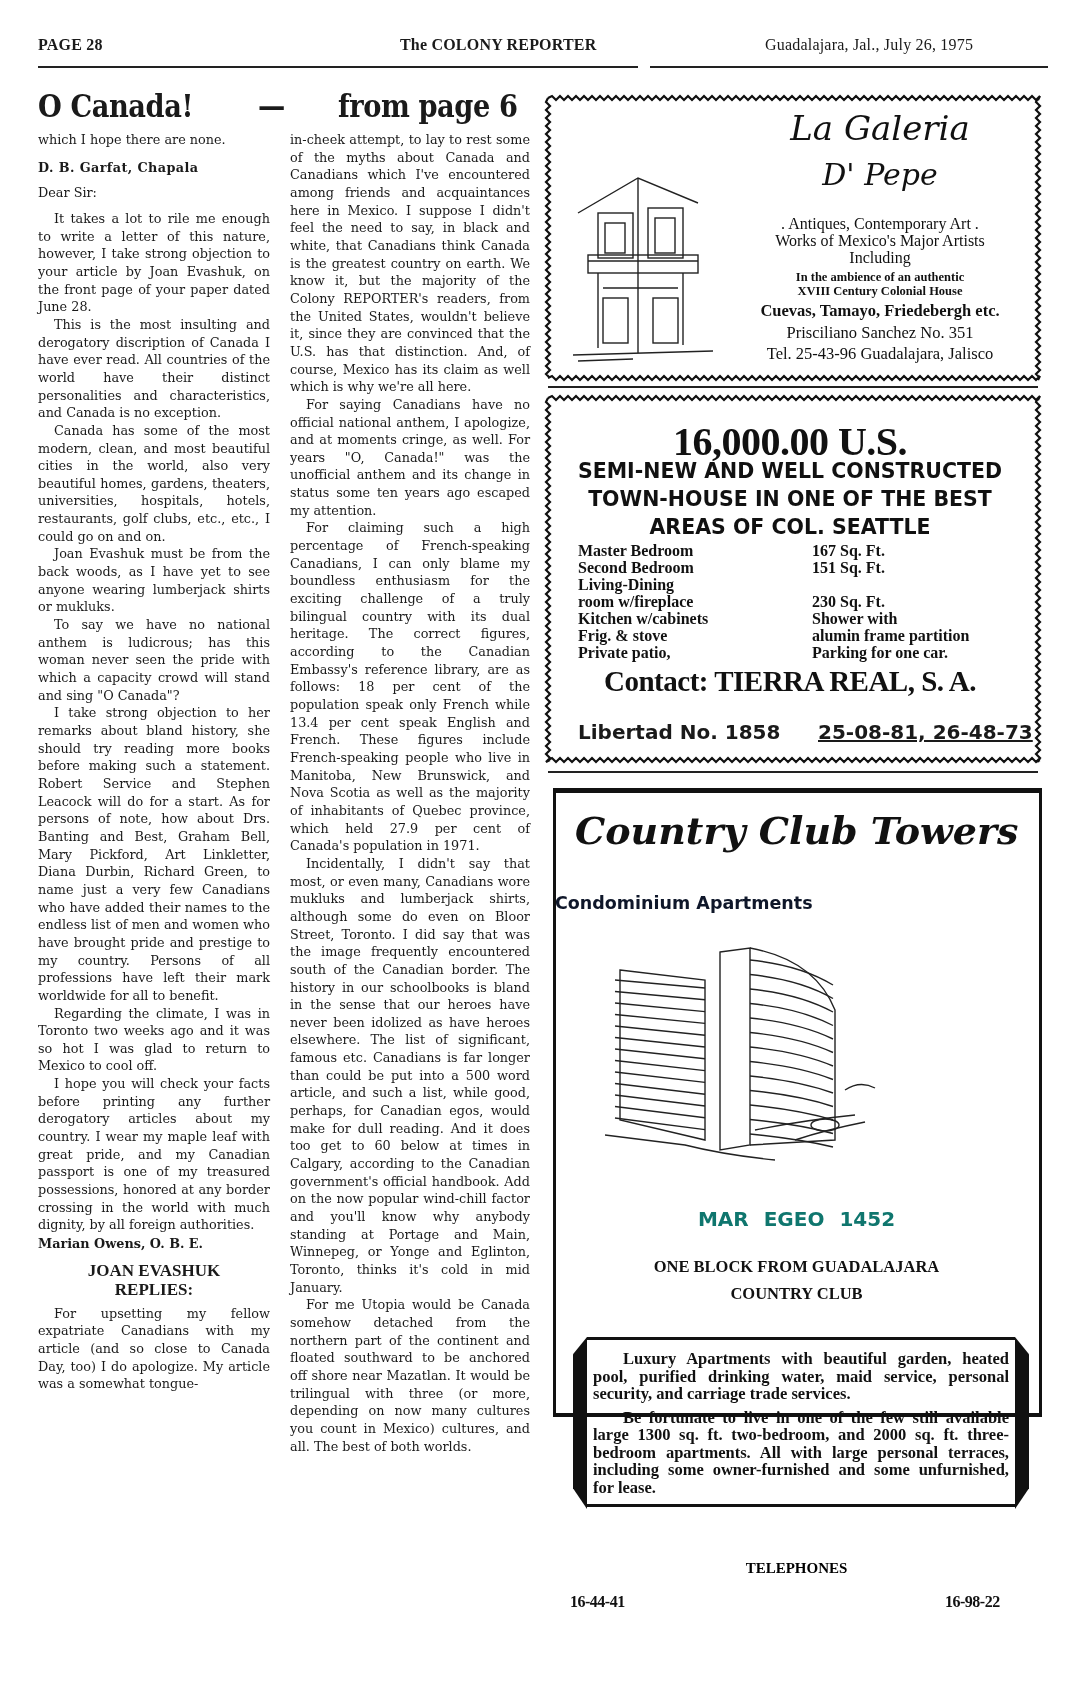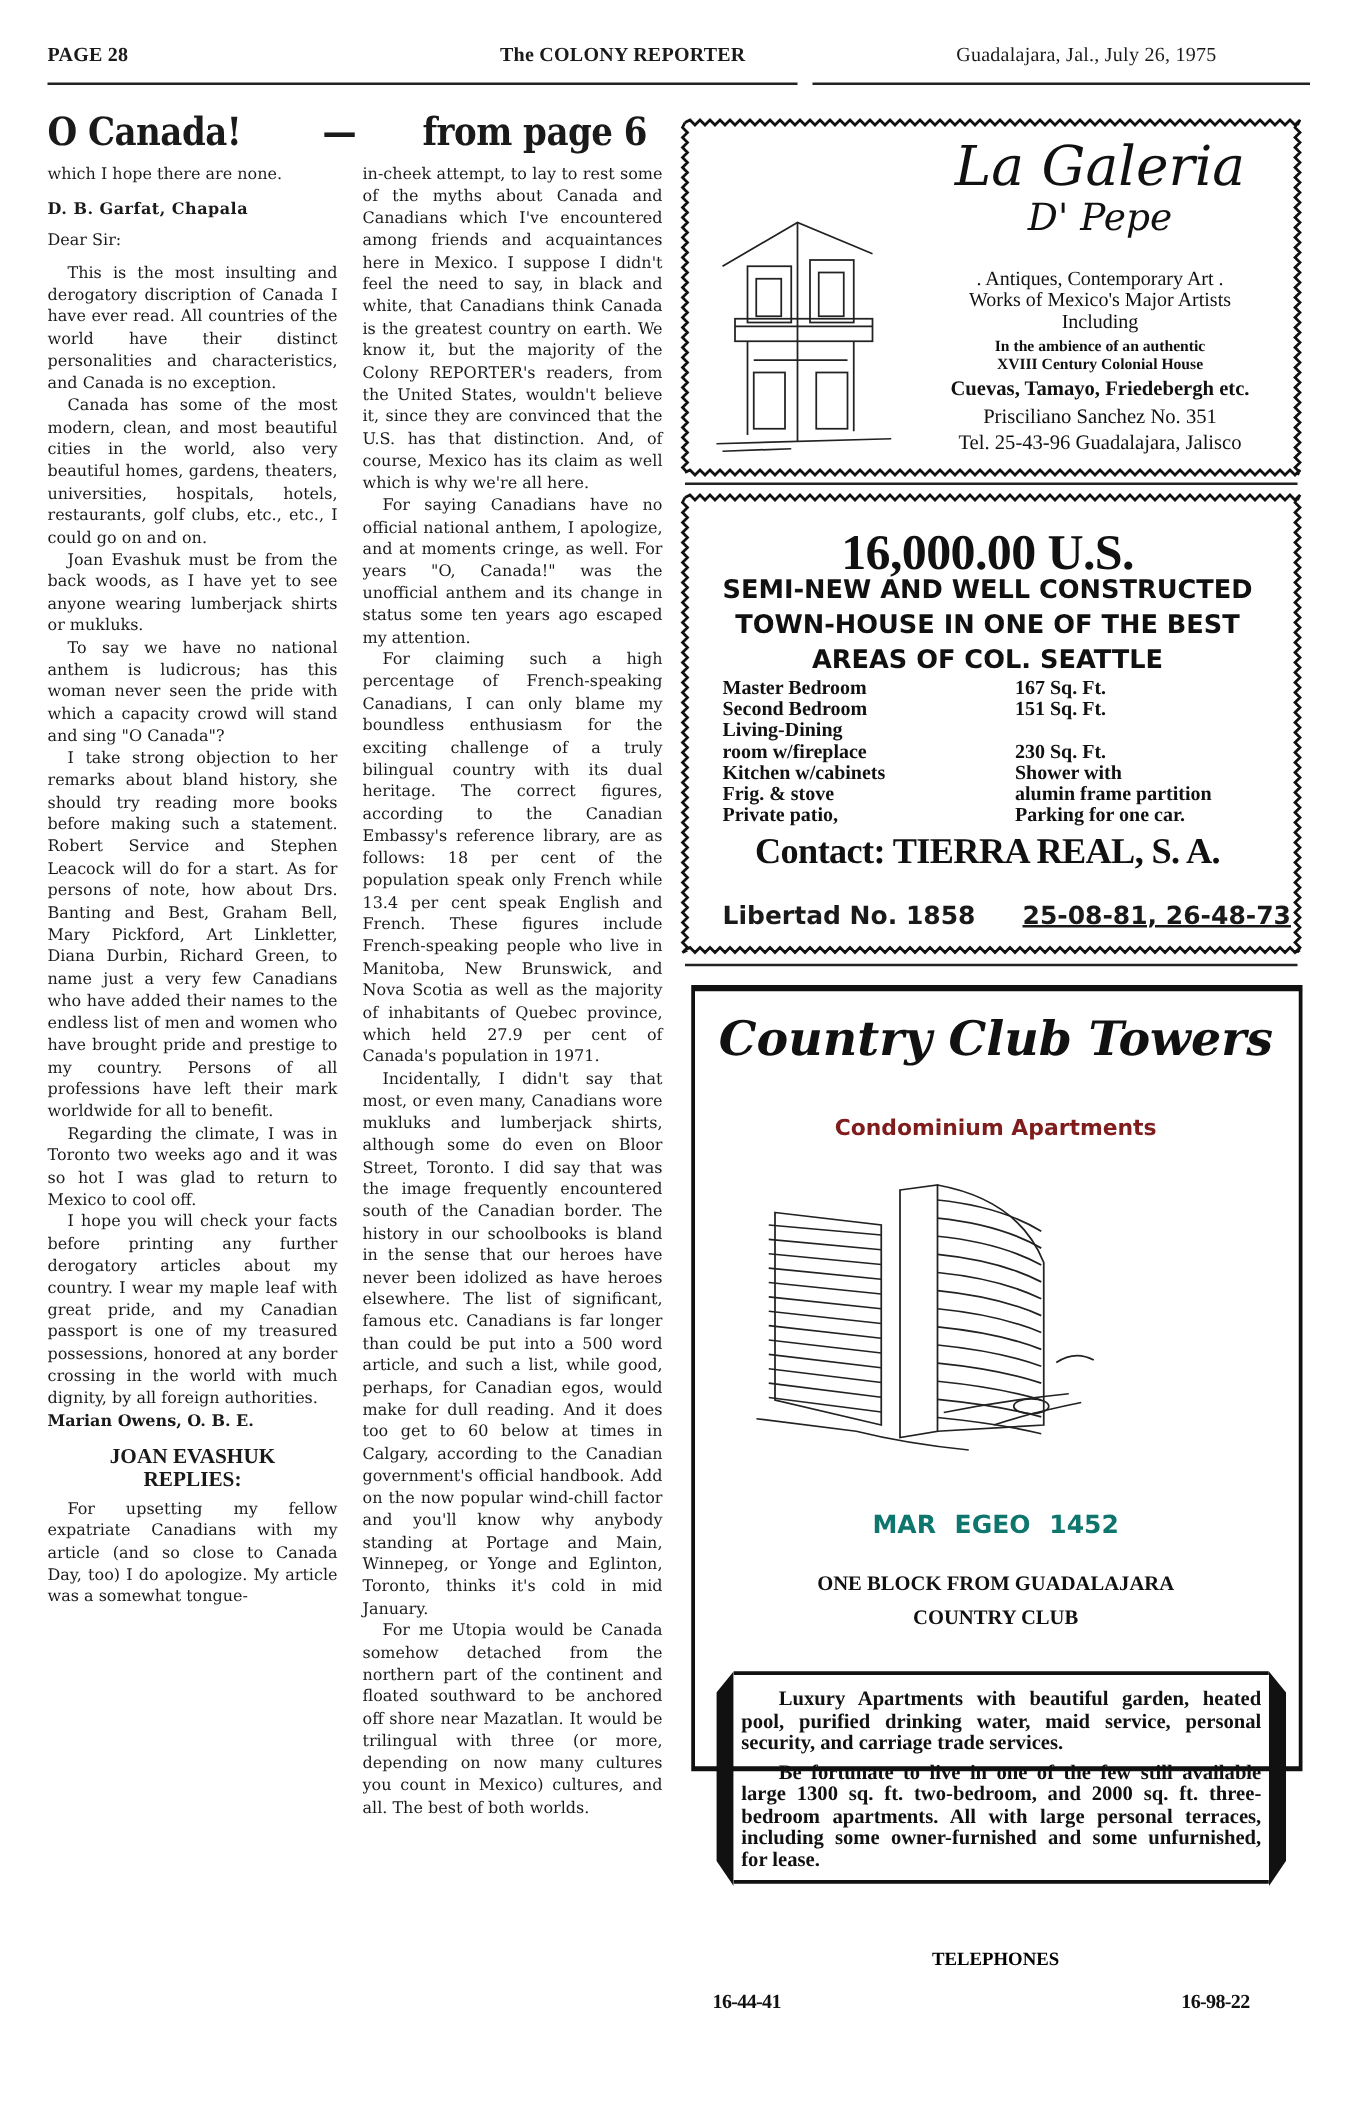--- a/index.html
+++ b/index.html
@@ -49,20 +49,21 @@
 <div class="rule" style="left:650px; top:66px; width:398px;"></div>
 
 <div class="abs headline" style="left:38px;">O Canada!</div>
 <div class="abs headline" style="left:258px;">—</div>
 <div class="abs headline" style="left:338px;">from page 6</div>
 
 <div class="col" id="col1">
   <p class="noi">which I hope there are none.</p>
   <p class="byline">D. B. Garfat, Chapala</p>
   <p class="salute">Dear Sir:</p>
+  <p>It takes a lot to rile me enough to write a letter of this nature, however, I take strong objection to your article by Joan Evashuk, on the front page of your paper dated June 28.</p>
   <p>This is the most insulting and derogatory discription of Canada I have ever read. All countries of the world have their distinct personalities and characteristics, and Canada is no exception.</p>
   <p>Canada has some of the most modern, clean, and most beautiful cities in the world, also very beautiful homes, gardens, theaters, universities, hospitals, hotels, restaurants, golf clubs, etc., etc., I could go on and on.</p>
   <p>Joan Evashuk must be from the back woods, as I have yet to see anyone wearing lumberjack shirts or mukluks.</p>
   <p>To say we have no national anthem is ludicrous; has this woman never seen the pride with which a capacity crowd will stand and sing "O Canada"?</p>
   <p>I take strong objection to her remarks about bland history, she should try reading more books before making such a statement. Robert Service and Stephen Leacock will do for a start. As for persons of note, how about Drs. Banting and Best, Graham Bell, Mary Pickford, Art Linkletter, Diana Durbin, Richard Green, to name just a very few Canadians who have added their names to the endless list of men and women who have brought pride and prestige to my country. Persons of all professions have left their mark worldwide for all to benefit.</p>
   <p>Regarding the climate, I was in Toronto two weeks ago and it was so hot I was glad to return to Mexico to cool off.</p>
   <p>I hope you will check your facts before printing any further derogatory articles about my country. I wear my maple leaf with great pride, and my Canadian passport is one of my treasured possessions, honored at any border crossing in the world with much dignity, by all foreign authorities.</p>
   <p class="sig">Marian Owens, O. B. E.</p>
   <div class="subhead">
     <div>JOAN EVASHUK</div>
@@ -99,21 +100,21 @@
       <line x1="25" y1="100" x2="25" y2="175"></line>
       <line x1="110" y1="100" x2="110" y2="172"></line>
       <rect x="30" y="125" width="25" height="45"></rect>
       <rect x="80" y="125" width="25" height="45"></rect>
       <line x1="30" y1="115" x2="105" y2="115"></line>
       <line x1="0" y1="182" x2="140" y2="178"></line>
       <line x1="5" y1="188" x2="60" y2="186"></line>
     </g>
   </svg>
 </div>
-<div class="ad1-text" style="top:108px; font-size:44px;"><span class="script">La Galeria</span></div>
+<div class="ad1-text" style="top:108px; font-size:34px;"><span class="script">La Galeria</span></div>
 <div class="ad1-text" style="top:157px; font-size:30px;"><span class="script">D' Pepe</span></div>
 <div class="ad1-text" style="top:215px; font-size:16px; line-height:17px;">
   <div>. Antiques, Contemporary Art .</div>
   <div>Works of Mexico's Major Artists</div>
   <div>Including</div>
   <div style="font-weight:bold; font-size:12.5px; line-height:14px; margin-top:4px;">In the ambience of an authentic</div>
   <div style="font-weight:bold; font-size:12.5px; line-height:14px;">XVIII Century Colonial House</div>
   <div style="font-weight:bold; font-size:16.5px; line-height:22px; margin-top:2px;">Cuevas, Tamayo, Friedebergh etc.</div>
   <div style="font-size:16.5px; line-height:21px;">Prisciliano Sanchez No. 351</div>
   <div style="font-size:16.5px; line-height:21px;">Tel. 25-43-96 Guadalajara, Jalisco</div>
@@ -151,21 +152,21 @@
   <div>alumin frame partition</div>
   <div>Parking for one car.</div>
 </div>
 <div class="ad2 serif-b" style="top:665px; font-size:29px; letter-spacing:-0.5px;">Contact: TIERRA REAL, S. A.</div>
 <div class="abs sans-b" style="left:578px; top:720px; font-size:20px;">Libertad No. 1858</div>
 <div class="abs sans-b" style="left:818px; top:720px; font-size:20px;text-decoration:underline;">25-08-81, 26-48-73</div>
 <div class="rule" style="left:548px; top:771px; width:490px;"></div>
 
 <div class="cc-frame"></div>
 <div class="abs script" style="left:575px; top:808px; font-size:38px; font-weight:bold; color:#111;">Country Club Towers</div>
-<div class="abs sans-b" style="left:555px; width:483px; text-align:center; top:893px; font-size:17.5px; color:#7f1d1d;">Condominium Apartments</div>
+<div class="abs sans-b" style="left:555px; width:483px; top:893px; font-size:17.5px; color:#0f172a;">Condominium Apartments</div>
 <svg class="abs" style="left:605px; top:940px;" width="280" height="225" viewBox="0 0 280 225">
   <g fill="none" stroke="#222" stroke-width="1.4">
     <polygon points="15,30 100,40 100,200 15,180"></polygon>
     <polygon points="115,12 145,8 145,205 115,210"></polygon>
     <path d="M145,8 Q210,20 230,70 L230,200 L145,205"></path>
     <g id="floorsL">
         <line x1="10" y1="40" x2="100" y2="48"></line>
         <line x1="10" y1="51.5" x2="100" y2="59.8"></line>
         <line x1="10" y1="63" x2="100" y2="71.6"></line>
         <line x1="10" y1="74.5" x2="100" y2="83.4"></line>

